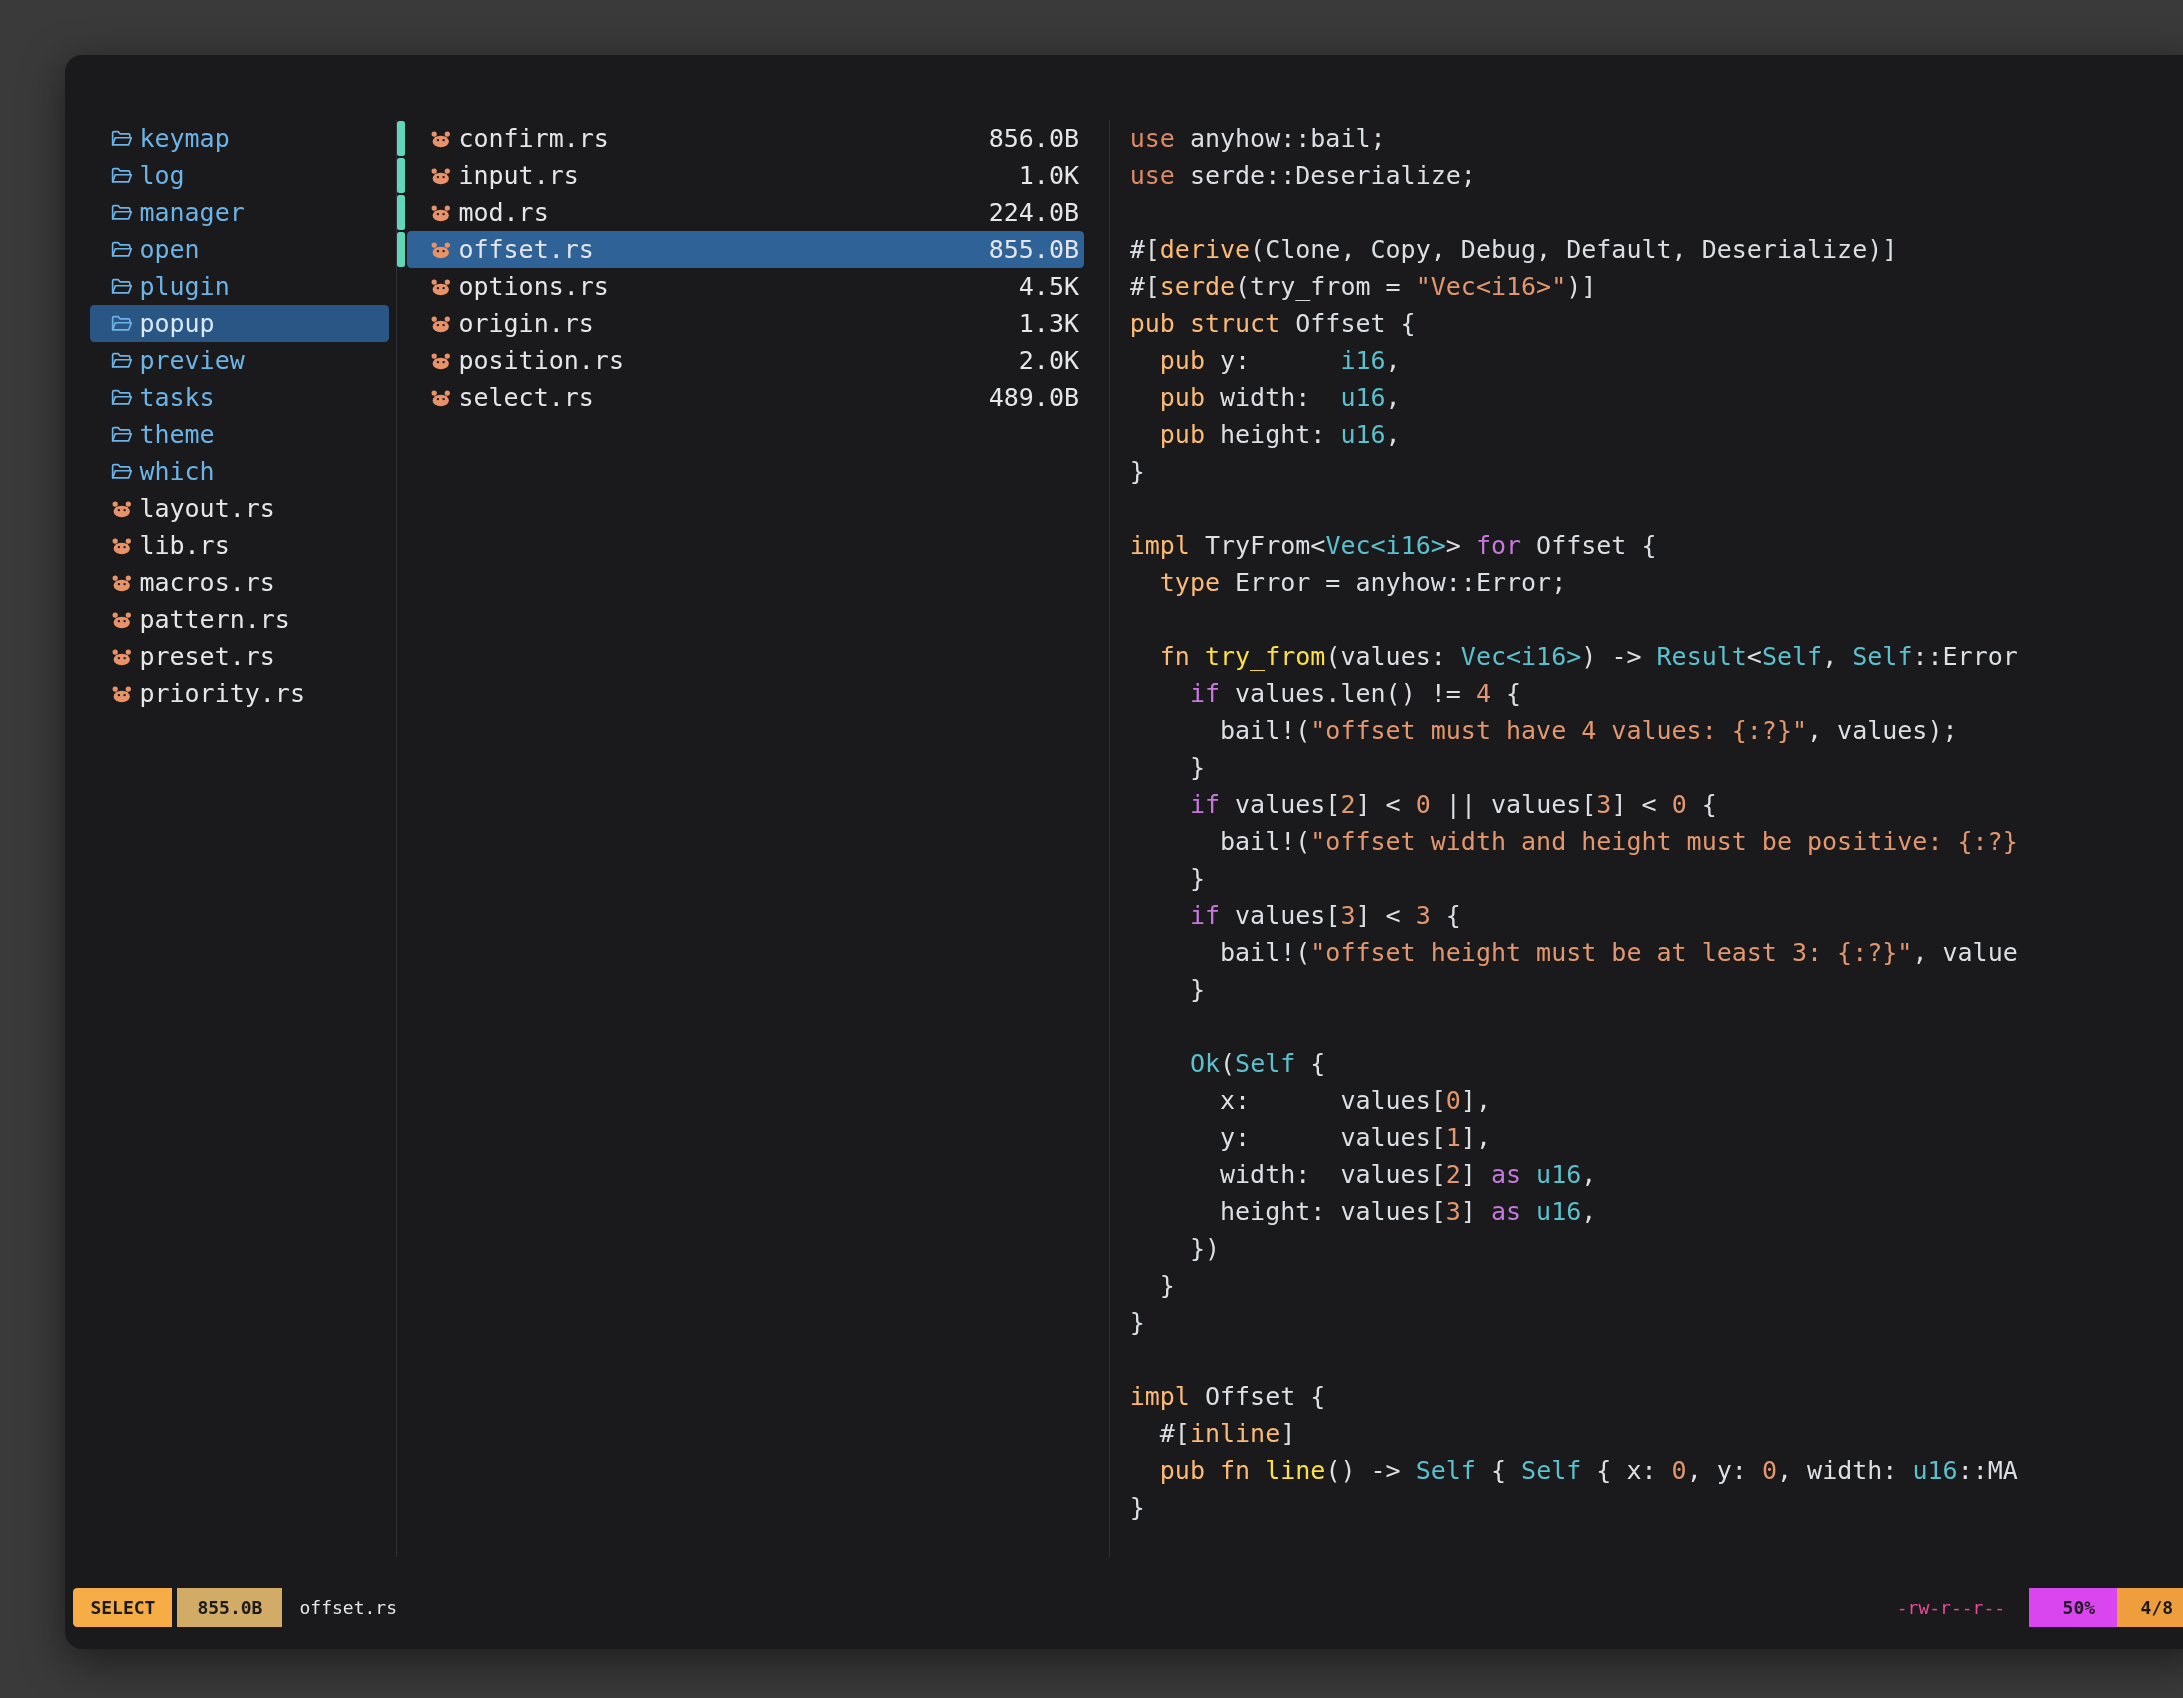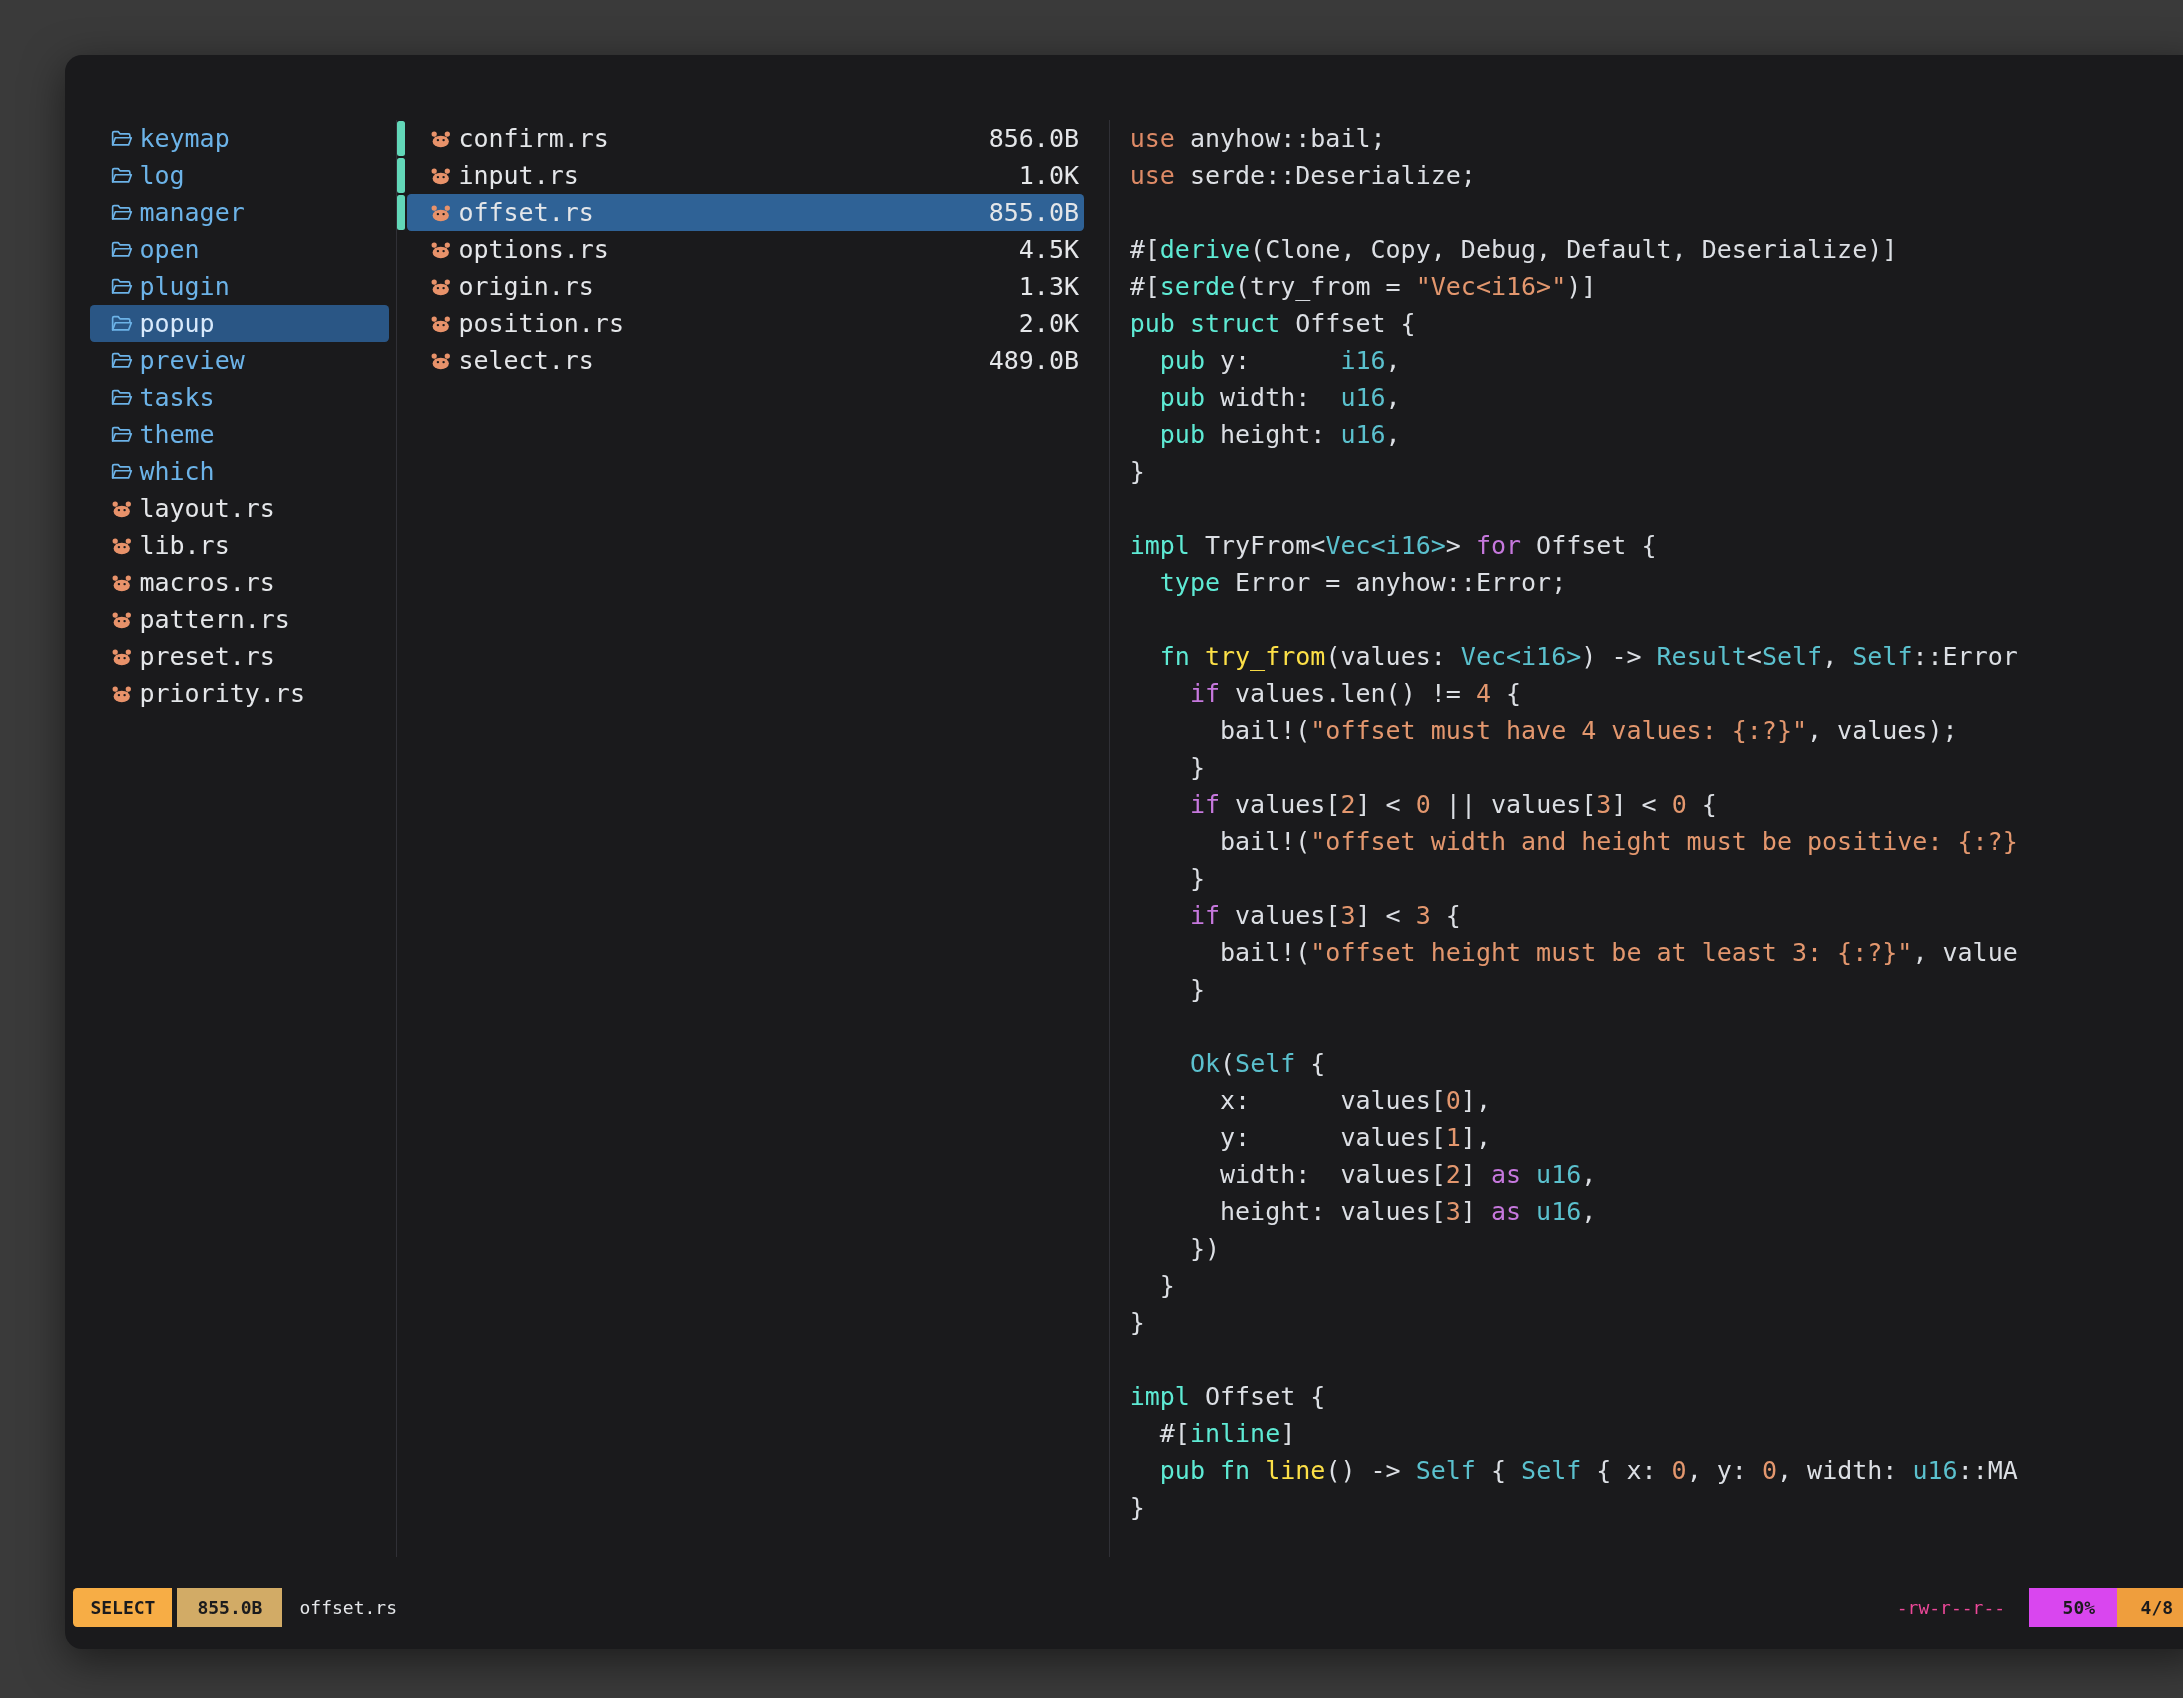--- a/index.html
+++ b/index.html
@@ -21,21 +21,21 @@
   .icon.orange{color:#e8926a;}
   .label{white-space:pre;}
   .label.dir{color:#6cb3e8;}
   .label.file{color:#e4e6e9;}
   .mid-row{position:relative;margin:0 25px 0 10px;padding-left:22px;border-radius:4.2px;}
   .mid-row.hovered{background:#2f6296;}
   .mid-row .marker{display:none;position:absolute;left:-10px;top:0.8px;bottom:0.8px;width:8.4px;border-radius:2.5px;background:#62d7b8;}
   .mid-row.selected .marker{display:block;}
   .fsize{margin-left:auto;padding-right:5px;color:#e4e6e9;white-space:pre;}
   .code-line{height:37px;line-height:37px;white-space:pre;overflow:hidden;margin-left:8px;}
-  .c-fg{color:#dcdfe4}.c-kw{color:#5eead4}.c-mag{color:#c678dd}.c-typ{color:#5bc1ce}
+  .c-fg{color:#dcdfe4}.c-kw{color:#fdba74}.c-mag{color:#c678dd}.c-typ{color:#5bc1ce}
   .c-fn{color:#fde047}.c-str{color:#e3976e}.c-num{color:#e3976e}.c-use{color:#dd8a66}
   .statusbar{position:absolute;left:8.4px;right:8.4px;bottom:22px;height:39px;display:flex;
     align-items:center;justify-content:space-between;font-size:18px;}
   .sb-left,.sb-right{display:flex;align-items:center;height:39px;}
   .badge{height:39px;line-height:39px;color:#1b1b1d;font-weight:bold;white-space:pre;}
   .badge.mode{background:#f7ad45;padding:0 17px;border-radius:4.2px 0 0 4.2px;}
   .badge.size{background:#d2ab66;padding:0 20px;margin-left:5px;}
   .sb-filename{margin-left:17px;color:#e4e6e9;}
   .perms{color:#ec4899;margin-right:23.5px;white-space:pre;}
   .badge.percent{background:#d946ef;padding:0 22px 0 34px;}
@@ -255,20 +255,37 @@
                 <circle cx="18.7" cy="7.2" r="2.7"></circle>
                 <path d="M5.3 9.9c1 1.6 2.4 2.6 4 3h5.4c1.6-.4 3-1.4 4-3z"></path>
                 <ellipse cx="12" cy="14.8" rx="8.3" ry="5.9"></ellipse>
               </g>
               <circle cx="9.1" cy="13.4" r="1.25" fill="#1a1a1c"></circle>
               <circle cx="14.9" cy="13.4" r="1.25" fill="#1a1a1c"></circle>
             </svg>
           </span>
           <span class="label file">input.rs</span>
           <span class="fsize">1.0K</span>
+        </div>
+        <div class="row mid-row selected">
+          <span class="marker"></span>
+          <span class="icon orange">
+            <svg viewBox="0 0 24 24" width="23.5" height="23.5">
+              <g fill="currentColor">
+                <circle cx="5.3" cy="7.2" r="2.7"></circle>
+                <circle cx="18.7" cy="7.2" r="2.7"></circle>
+                <path d="M5.3 9.9c1 1.6 2.4 2.6 4 3h5.4c1.6-.4 3-1.4 4-3z"></path>
+                <ellipse cx="12" cy="14.8" rx="8.3" ry="5.9"></ellipse>
+              </g>
+              <circle cx="9.1" cy="13.4" r="1.25" fill="#1a1a1c"></circle>
+              <circle cx="14.9" cy="13.4" r="1.25" fill="#1a1a1c"></circle>
+            </svg>
+          </span>
+          <span class="label file">mod.rs</span>
+          <span class="fsize">224.0B</span>
         </div>
         <div class="row mid-row selected hovered">
           <span class="marker"></span>
           <span class="icon orange">
             <svg viewBox="0 0 24 24" width="23.5" height="23.5">
               <g fill="currentColor">
                 <circle cx="5.3" cy="7.2" r="2.7"></circle>
                 <circle cx="18.7" cy="7.2" r="2.7"></circle>
                 <path d="M5.3 9.9c1 1.6 2.4 2.6 4 3h5.4c1.6-.4 3-1.4 4-3z"></path>
                 <ellipse cx="12" cy="14.8" rx="8.3" ry="5.9"></ellipse>

